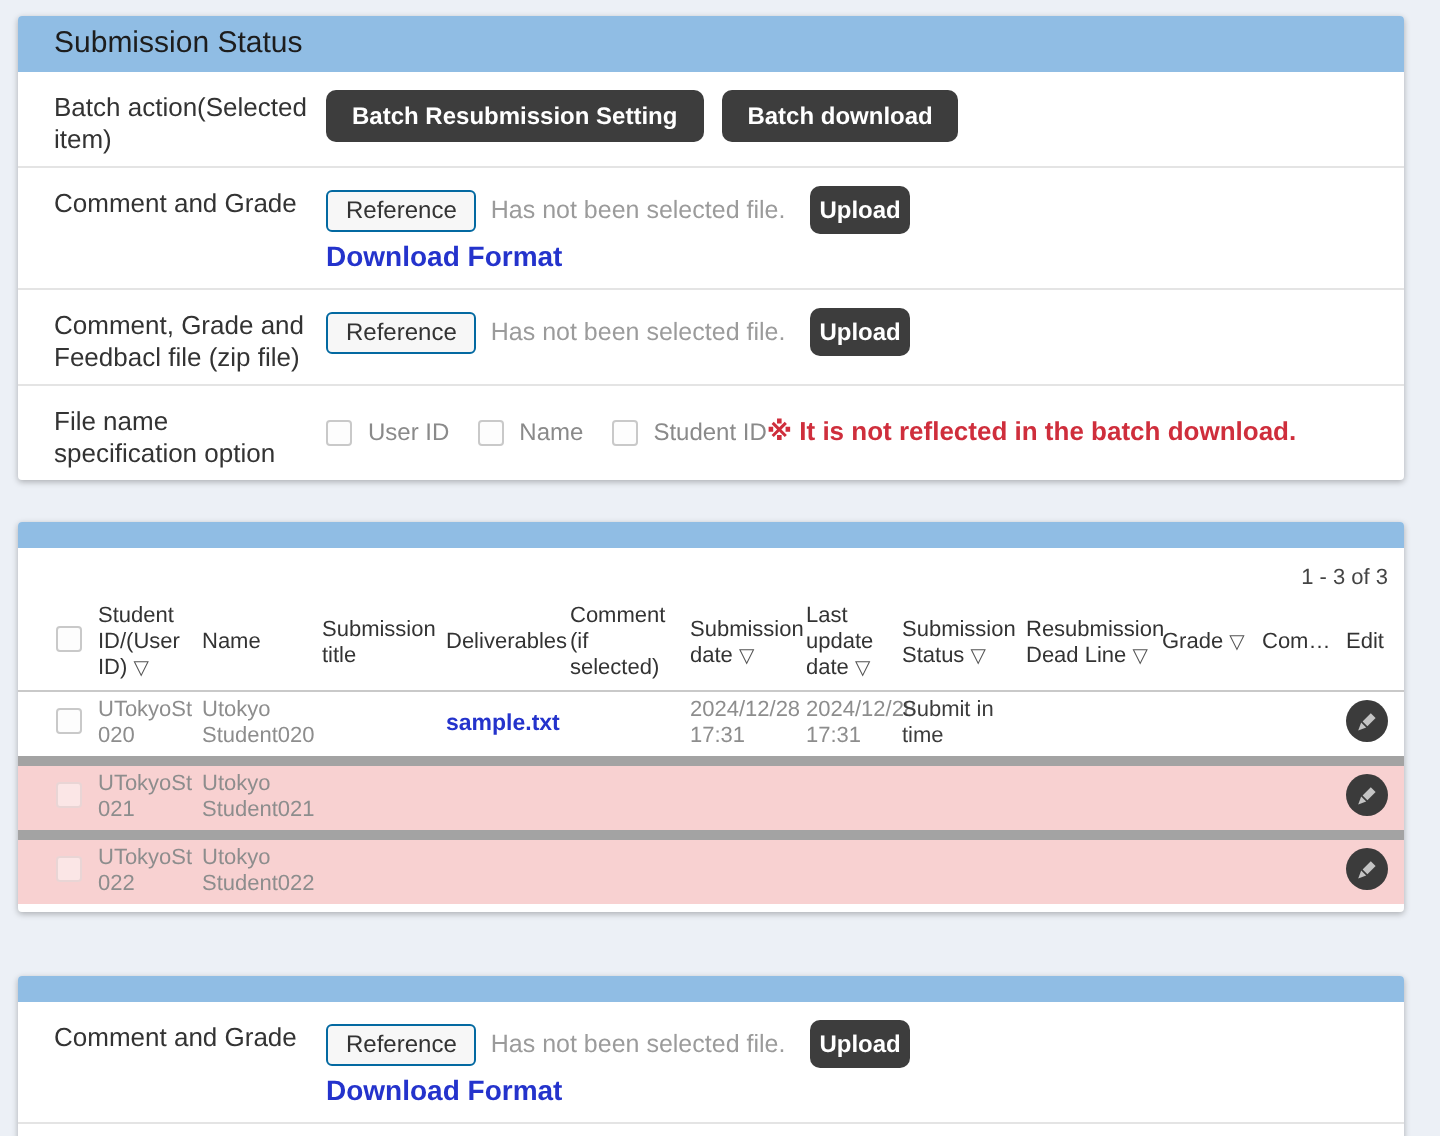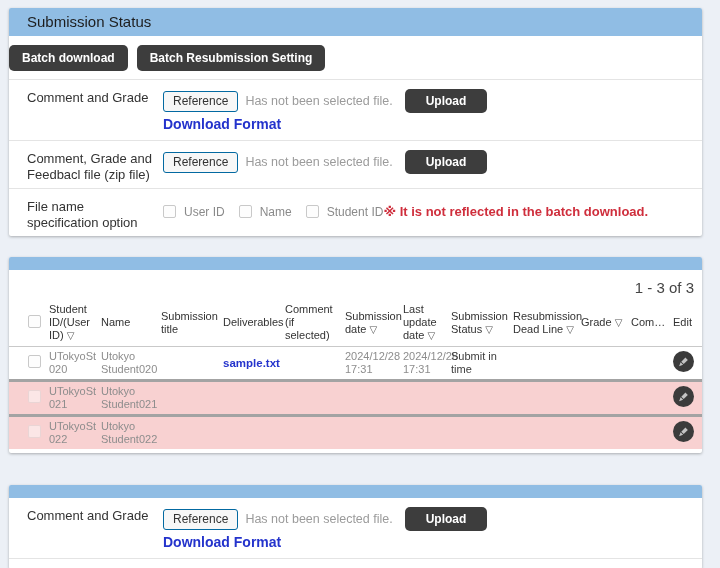--- a/index.html
+++ b/index.html
@@ -41,73 +41,74 @@
     border:none; border-radius:5px;
     font-family:inherit; font-size:12px; font-weight:bold;
     padding:7px 13px; margin-right:9px; cursor:pointer; line-height:12px;
   }
   .btn-ref {
     background:#f7f7f7; border:1px solid #0369a1; border-radius:3px;
     font-family:inherit; font-size:12px; color:#333;
     padding:2px 9px; margin-right:7px; cursor:pointer; line-height:15px;
   }
   .muted { font-size:12.5px; color:#9b9b9b; }
-  .btn-upload { margin-left:12px; padding:6px 21px; }
+  .btn-upload { margin-left:12px; padding:6px 5px; }
   .link {
     color:var(--link-blue,#2433cc); font-size:14px; font-weight:bold;
     text-decoration:none; cursor:pointer;
   }
   .checks { padding-top:6px; }
   .cb {
     display:inline-block; width:13px; height:13px;
     border:1px solid #c9c9c9; background:#fdfdfd; border-radius:2px;
     margin-right:8px; flex:0 0 13px; cursor:pointer;
   }
   .cb-label { font-size:12px; color:#8a8a8a; margin-right:14px; white-space:nowrap; }
   .note { font-size:13px; font-weight:bold; color:var(--note-red,#cf2e3c); margin-left:0; }
   .gap1 { height:21px; }
   .gap2 { height:32px; }
   .pagination {
     text-align:right; padding:9px 8px 3px 0;
-    font-size:15px; color:#444;
+    font-size:11px; color:#444;
   }
   table { width:100%; border-collapse:collapse; table-layout:fixed; }
   th {
     font-weight:normal; font-size:11px; color:#333;
     text-align:left; vertical-align:middle;
     padding:4px 2px; line-height:13px;
     border-bottom:1px solid #c9c9c9;
   }
   td {
     font-size:11px; color:#8d8d8d; vertical-align:middle;
     padding:3px 2px; line-height:13px; height:30px;
   }
-  tbody tr + tr td { border-top:3px solid #a3a3a3; }
+  tbody tr + tr td { border-top:5px solid #a3a3a3; }
   tr.hl td { background:var(--row-pink,#f8d1d1); }
   td.c-id { word-break:break-all; }
   td.c-status { color:#3c3c3c; }
   .t-center { text-align:left; }
   .file-link { color:var(--link-blue,#2433cc); font-weight:bold; font-size:11.5px; text-decoration:none; cursor:pointer; }
   .sort { color:#555; font-size:10px; }
   th .cb, td .cb { margin:0 0 0 17px; }
   tr.hl .cb { border-color:rgba(0,0,0,.07); background:rgba(255,255,255,.45); }
   .edit-icon { display:inline-block; width:21px; height:21px; cursor:pointer; }
   .tbl-pad { height:4px; }
 </style>
 </head>
 <body>
 
 <section class="card">
   <header class="card-head">Submission Status</header>
 
   <div class="frow">
-    <div class="fbody">
-      <div class="line">
+    <div class="flabel">Batch action(Selected item)</div>
+    <div class="fbody">
+      <div class="line">
+        <button class="btn-dark">Batch Resubmission Setting</button>
         <button class="btn-dark">Batch download</button>
-        <button class="btn-dark">Batch Resubmission Setting</button>
       </div>
     </div>
   </div>
 
   <div class="frow">
     <div class="flabel">Comment and Grade</div>
     <div class="fbody">
       <div class="line">
         <button class="btn-ref">Reference</button>
         <span class="muted">Has not been selected file.</span>

